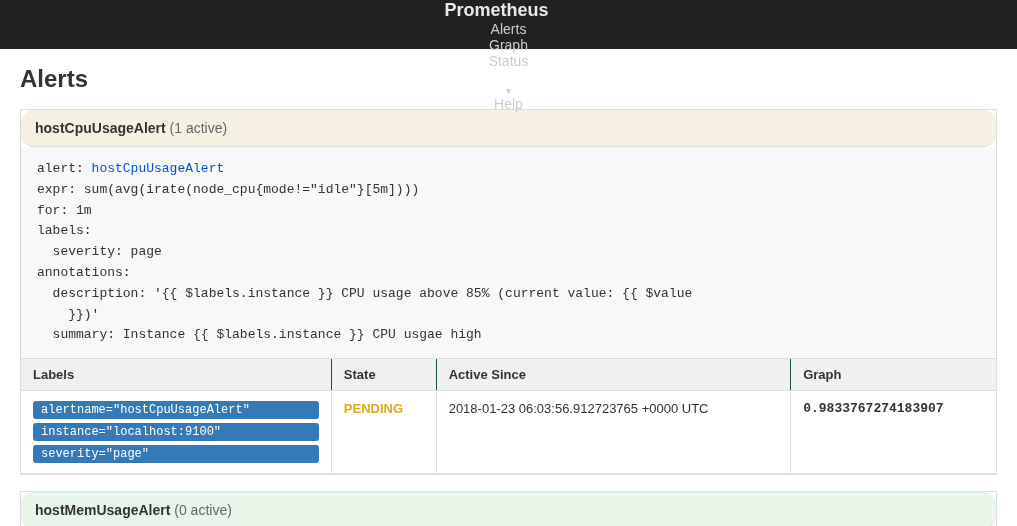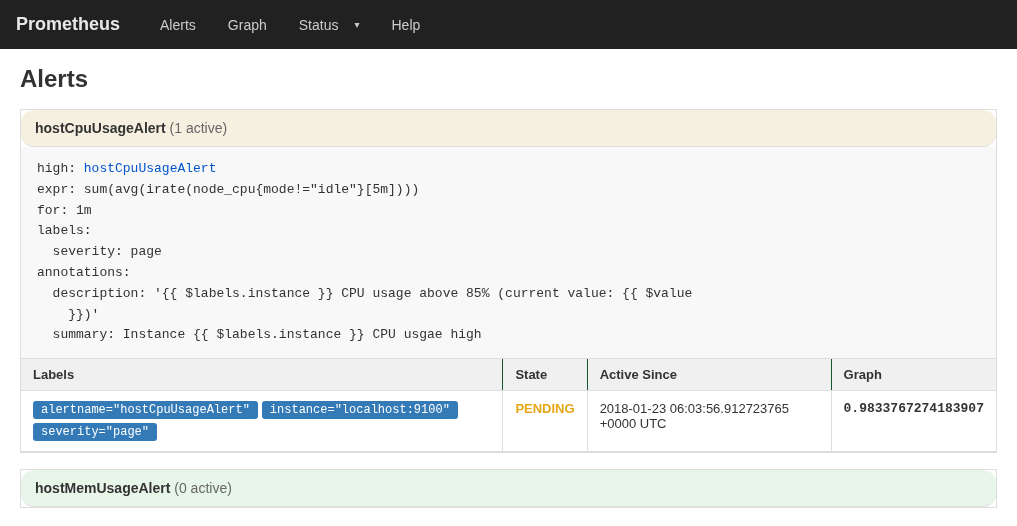--- a/index.html
+++ b/index.html
@@ -1,15 +1,15 @@
 <!DOCTYPE html>
 <html><head>
   <meta charset="utf-8">
   <style>
-    * { box-sizing: border-box; margin: 0; padding: 0; }
+    * { box-sizing: border-box; margin: 0; padding: 0; flex-direction: column; }
     body { font-family: Arial, sans-serif; font-size: 14px; background: #fff; color: #333; }
 
     
     .navbar {
       background: #212121;
       display: flex;
       align-items: center;
       padding: 0 16px;
       height: 49px;
     }
@@ -121,21 +121,21 @@
 <div class="page-content">
   <h1 class="page-title">Alerts</h1>
 
   <div class="alert-group">
     <div class="alert-group-header">
       <span class="alert-name">hostCpuUsageAlert</span>
       <span class="active-count"> (1 active)</span>
     </div>
 
     <div class="code-block">
-      <div><span class="code-default">high: </span><span class="code-blue">hostCpuUsageAlert</span></div>
+      <div><span class="code-default">alert: </span><span class="code-blue">hostCpuUsageAlert</span></div>
       <div><span class="code-default">expr: sum(avg(irate(node_cpu{mode!="idle"}[5m])))</span></div>
       <div><span class="code-default">for: 1m</span></div>
       <div><span class="code-default">labels:</span></div>
       <div><span class="code-default">&nbsp;&nbsp;severity: page</span></div>
       <div><span class="code-default">annotations:</span></div>
       <div><span class="code-default">&nbsp;&nbsp;description: '{{ $labels.instance }} CPU usage above 85% (current value: {{ $value</span></div>
       <div><span class="code-default">&nbsp;&nbsp;&nbsp;&nbsp;}})' </span></div>
       <div><span class="code-default">&nbsp;&nbsp;summary: Instance {{ $labels.instance }} CPU usgae high</span></div>
     </div>
 

